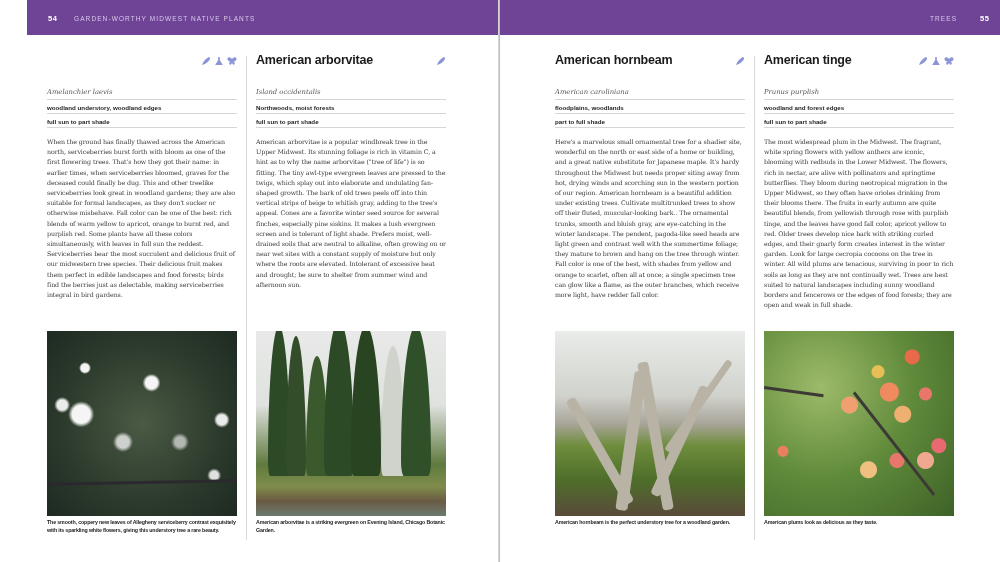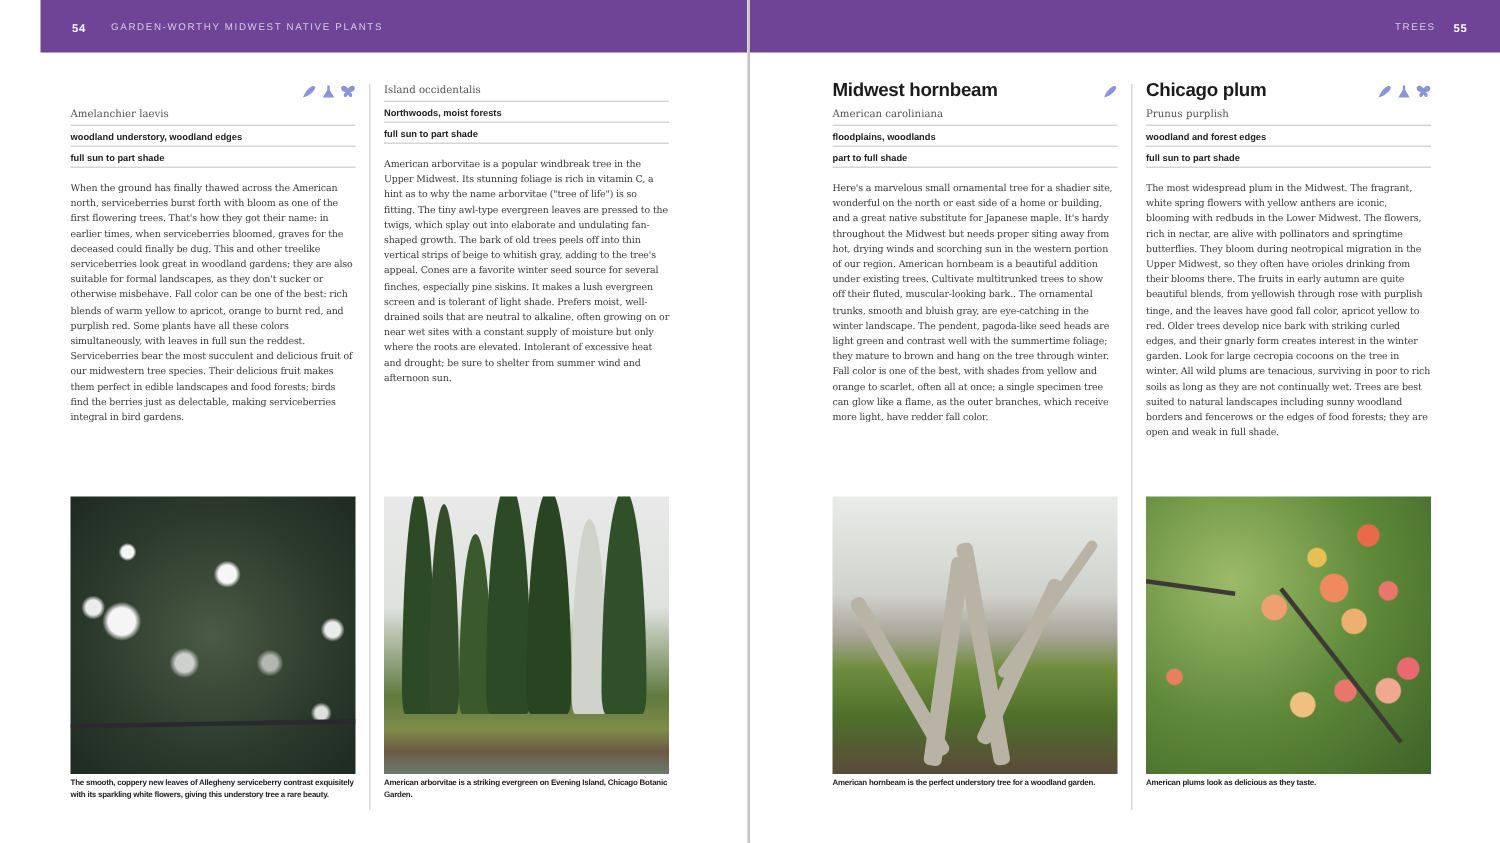--- a/index.html
+++ b/index.html
@@ -14,30 +14,30 @@
             background: linear-gradient(to right, #e4e4e4, #bdbdbd, #e8e8e8); }
 
   .band { position: absolute; top: 0; height: 35px; background: #6f4497; }
   .page.left .band { left: 0; width: 500px; margin-left: 27px; }
   .page.right .band { left: 0; width: 500px; }
   .band .folio { position: absolute; top: 14px; font-size: 7.5px; font-weight: bold; color: #ffffff; letter-spacing: 0.5px; }
   .band .running { position: absolute; top: 15px; font-size: 6.5px; color: #d9c9ea; letter-spacing: 1.1px; }
   .page.left .folio { left: 21px; }
   .page.left .running { left: 47px; }
   .page.right .running { left: 430px; }
-  .page.right .folio { left: 469px; }
+  .page.right .folio { left: 480px; }
 
   .col { position: absolute; top: 53px; width: 190px; }
   .col-divider { position: absolute; top: 56px; width: 1px; height: 484px; background: #d8d8d8; }
 
   .title-row { position: relative; height: 16px; }
   .plant-name { font-family: "Liberation Sans", sans-serif; font-weight: bold; font-size: 12.5px; color: #1b1b1b; letter-spacing: -0.2px; white-space: nowrap; }
   .icons { position: absolute; right: 0; top: 3px; display: flex; gap: 3px; }
   .icons svg { width: 10px; height: 10px; display: block; }
-  .latin { font-family: "DejaVu Serif", serif; font-size: 6.8px; color: #555; margin-top: 3px; height: 11px; }
+  .latin { font-family: "DejaVu Serif", serif; font-style: italic; font-size: 6.8px; color: #555; margin-top: 19px; height: 11px; }
   .rule { height: 1px; background: #d6d6d6; }
   .facet { font-size: 6.2px; font-weight: bold; color: #222; padding: 4px 0 3px 0; height: 13px; }
   .body-text { font-family: "DejaVu Serif", serif; font-size: 6.3px; line-height: 10.2px; color: #3a3a3a; margin-top: 9px; letter-spacing: -0.1px; }
 
   .photo { position: absolute; top: 331px; width: 190px; height: 185px; overflow: hidden; }
   .caption { position: absolute; top: 518px; width: 190px; font-size: 5.3px; line-height: 8.4px; color: #222; font-weight: bold; letter-spacing: -0.15px; }
 
   
   .ph-serviceberry { background:
       radial-gradient(circle at 20% 20%, rgba(255,255,255,0.95) 0 4px, transparent 6px),
@@ -105,20 +105,28 @@
       <div class="facet">woodland understory, woodland edges</div>
       <div class="rule"></div>
       <div class="facet">full sun to part shade</div>
       <div class="rule"></div>
       <div class="body-text">When the ground has finally thawed across the American north, serviceberries burst forth with bloom as one of the first flowering trees. That's how they got their name: in earlier times, when serviceberries bloomed, graves for the deceased could finally be dug. This and other treelike serviceberries look great in woodland gardens; they are also suitable for formal landscapes, as they don't sucker or otherwise misbehave. Fall color can be one of the best: rich blends of warm yellow to apricot, orange to burnt red, and purplish red. Some plants have all these colors simultaneously, with leaves in full sun the reddest. Serviceberries bear the most succulent and delicious fruit of our midwestern tree species. Their delicious fruit makes them perfect in edible landscapes and food forests; birds find the berries just as delectable, making serviceberries integral in bird gardens.</div>
     </div>
 
     <div class="col-divider" style="left:246px;"></div>
 
     <div class="col" style="left:256px;">
+      <div class="title-row">
+        <div class="plant-name">American arborvitae</div>
+        <div class="icons">
+          <svg viewBox="0 0 10 10">
+              <path d="M1 9 C2 6 4 3 7 1.5 C8.5 1 9.5 1.6 9 3 C8 5.5 5 8 1 9 Z" fill="#8a94d6"></path>
+            </svg>
+        </div>
+      </div>
       <div class="latin">Island occidentalis</div>
       <div class="rule"></div>
       <div class="facet">Northwoods, moist forests</div>
       <div class="rule"></div>
       <div class="facet">full sun to part shade</div>
       <div class="rule"></div>
       <div class="body-text">American arborvitae is a popular windbreak tree in the Upper Midwest. Its stunning foliage is rich in vitamin C, a hint as to why the name arborvitae ("tree of life") is so fitting. The tiny awl-type evergreen leaves are pressed to the twigs, which splay out into elaborate and undulating fan-shaped growth. The bark of old trees peels off into thin vertical strips of beige to whitish gray, adding to the tree's appeal. Cones are a favorite winter seed source for several finches, especially pine siskins. It makes a lush evergreen screen and is tolerant of light shade. Prefers moist, well-drained soils that are neutral to alkaline, often growing on or near wet sites with a constant supply of moisture but only where the roots are elevated. Intolerant of excessive heat and drought; be sure to shelter from summer wind and afternoon sun.</div>
     </div>
 
     <div class="photo ph-serviceberry" style="left:47px;" title="White serviceberry blossoms with coppery new leaves on dark branches">
@@ -141,41 +149,41 @@
   <div class="gutter"></div>
 
   <div class="page right">
     <div class="band">
       <span class="running">TREES</span>
       <span class="folio">55</span>
     </div>
 
     <div class="col" style="left:55px;">
       <div class="title-row">
-        <div class="plant-name">Midwest hornbeam</div>
+        <div class="plant-name">American hornbeam</div>
         <div class="icons">
           <svg viewBox="0 0 10 10">
               <path d="M1 9 C2 6 4 3 7 1.5 C8.5 1 9.5 1.6 9 3 C8 5.5 5 8 1 9 Z" fill="#8a94d6"></path>
             </svg>
         </div>
       </div>
       <div class="latin">American caroliniana</div>
       <div class="rule"></div>
       <div class="facet">floodplains, woodlands</div>
       <div class="rule"></div>
       <div class="facet">part to full shade</div>
       <div class="rule"></div>
       <div class="body-text">Here's a marvelous small ornamental tree for a shadier site, wonderful on the north or east side of a home or building, and a great native substitute for Japanese maple. It's hardy throughout the Midwest but needs proper siting away from hot, drying winds and scorching sun in the western portion of our region. American hornbeam is a beautiful addition under existing trees. Cultivate multitrunked trees to show off their fluted, muscular-looking bark.. The ornamental trunks, smooth and bluish gray, are eye-catching in the winter landscape. The pendent, pagoda-like seed heads are light green and contrast well with the summertime foliage; they mature to brown and hang on the tree through winter. Fall color is one of the best, with shades from yellow and orange to scarlet, often all at once; a single specimen tree can glow like a flame, as the outer branches, which receive more light, have redder fall color.</div>
     </div>
 
     <div class="col-divider" style="left:254px;"></div>
 
     <div class="col" style="left:264px;">
       <div class="title-row">
-        <div class="plant-name">Chicago plum</div>
+        <div class="plant-name">American tinge</div>
         <div class="icons">
           <svg viewBox="0 0 10 10">
               <path d="M1 9 C2 6 4 3 7 1.5 C8.5 1 9.5 1.6 9 3 C8 5.5 5 8 1 9 Z" fill="#8a94d6"></path>
             </svg>
           <svg viewBox="0 0 10 10">
               <path d="M4.2 1 h1.6 v3 l3 5 h-7.6 l3-5 Z" fill="#8a94d6"></path>
             </svg>
           <svg viewBox="0 0 10 10">
               <path d="M5 3 C3 0 0 1 0.5 3.5 C1 5 2.5 5.5 3.5 5.3 C1.5 6.5 2 9.5 4 8.5 L5 7 L6 8.5 C8 9.5 8.5 6.5 6.5 5.3 C7.5 5.5 9 5 9.5 3.5 C10 1 7 0 5 3 Z" fill="#8a94d6"></path>
             </svg>

